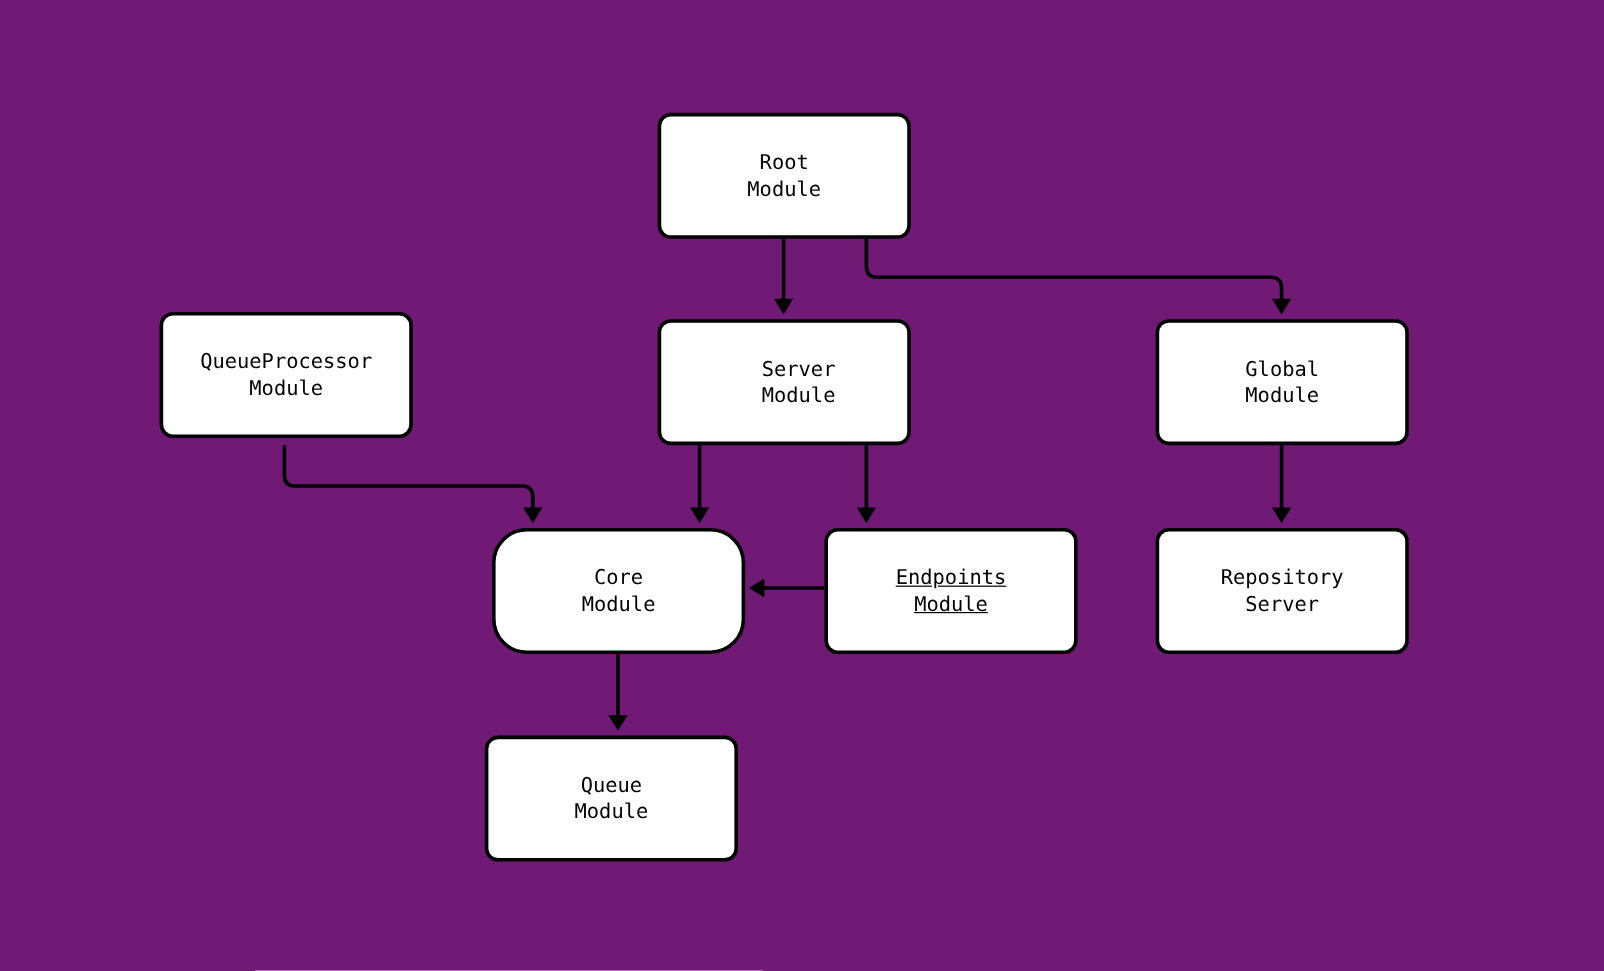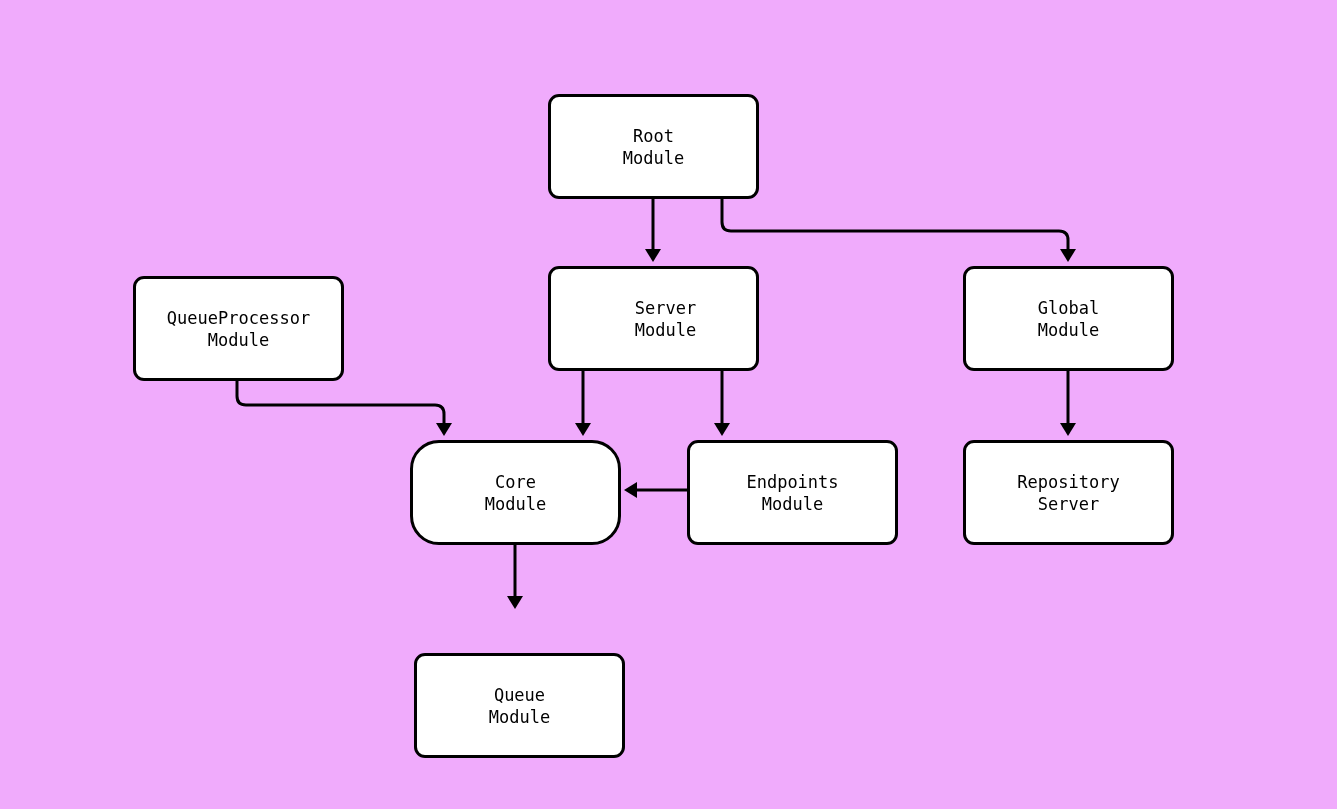--- a/index.html
+++ b/index.html
@@ -8,21 +8,21 @@
     padding: 0;
     background: #ffffff;
   }
   body {
     font-family: "DejaVu Sans Mono", "Liberation Mono", monospace;
   }
   #diagram-root {
     position: relative;
     width: 1337px;
     height: 809px;
-    background: #f0abfc;
+    background: #701a75;
     overflow: hidden;
   }
   #edge-layer {
     position: absolute;
     left: 0;
     top: 0;
     width: 1337px;
     height: 809px;
     pointer-events: none;
   }
@@ -74,43 +74,43 @@
         <polygon points="624,490 637,482 637,498" fill="#000000"></polygon>
         <polygon points="515,609 507,596 523,596" fill="#000000"></polygon>
       </g>
   </svg>
 
   <div id="nodes-layer">
       <div class="node" style="left: 548px; top: 94px; width: 211px; height: 105px; border-color: rgb(0, 0, 0); border-width: 3px;">
         <div class="node-label" style="color: rgb(0, 0, 0);">Root
 Module</div>
       </div>
-      <div class="node" style="left: 133px; top: 276px; width: 211px; height: 105px; border-color: rgb(0, 0, 0); border-width: 3px;">
+      <div class="node" style="left: 133px; top: 260px; width: 211px; height: 105px; border-color: rgb(0, 0, 0); border-width: 3px;">
         <div class="node-label" style="color: rgb(0, 0, 0);">QueueProcessor
 Module</div>
       </div>
       <div class="node" style="left: 548px; top: 266px; width: 211px; height: 105px; border-color: rgb(0, 0, 0); border-width: 3px;">
         <div class="node-label" style="color: rgb(0, 0, 0); margin-left: 24px;">Server
 Module</div>
       </div>
       <div class="node" style="left: 963px; top: 266px; width: 211px; height: 105px; border-color: rgb(0, 0, 0); border-width: 3px;">
         <div class="node-label" style="color: rgb(0, 0, 0);">Global
 Module</div>
       </div>
       <div class="node" style="left: 410px; top: 440px; width: 211px; height: 105px; border-color: rgb(0, 0, 0); border-width: 3px; border-radius: 29px;">
         <div class="node-label" style="color: rgb(0, 0, 0);">Core
 Module</div>
       </div>
       <div class="node" style="left: 687px; top: 440px; width: 211px; height: 105px; border-color: rgb(0, 0, 0); border-width: 3px;">
-        <div class="node-label" style="color: rgb(0, 0, 0);">Endpoints
+        <div class="node-label" style="color: rgb(0, 0, 0); text-decoration: underline;">Endpoints
 Module</div>
       </div>
       <div class="node" style="left: 963px; top: 440px; width: 211px; height: 105px; border-color: rgb(0, 0, 0); border-width: 3px;">
         <div class="node-label" style="color: rgb(0, 0, 0);">Repository
 Server</div>
       </div>
-      <div class="node" style="left: 414px; top: 613px; width: 211px; height: 105px; border-color: rgb(0, 0, 0); border-width: 3px; margin-top: 40px;">
+      <div class="node" style="left: 404px; top: 613px; width: 211px; height: 105px; border-color: rgb(0, 0, 0); border-width: 3px;">
         <div class="node-label" style="color: rgb(0, 0, 0);">Queue
 Module</div>
       </div>
     </div>
 
 </div>
 
 </body></html>

